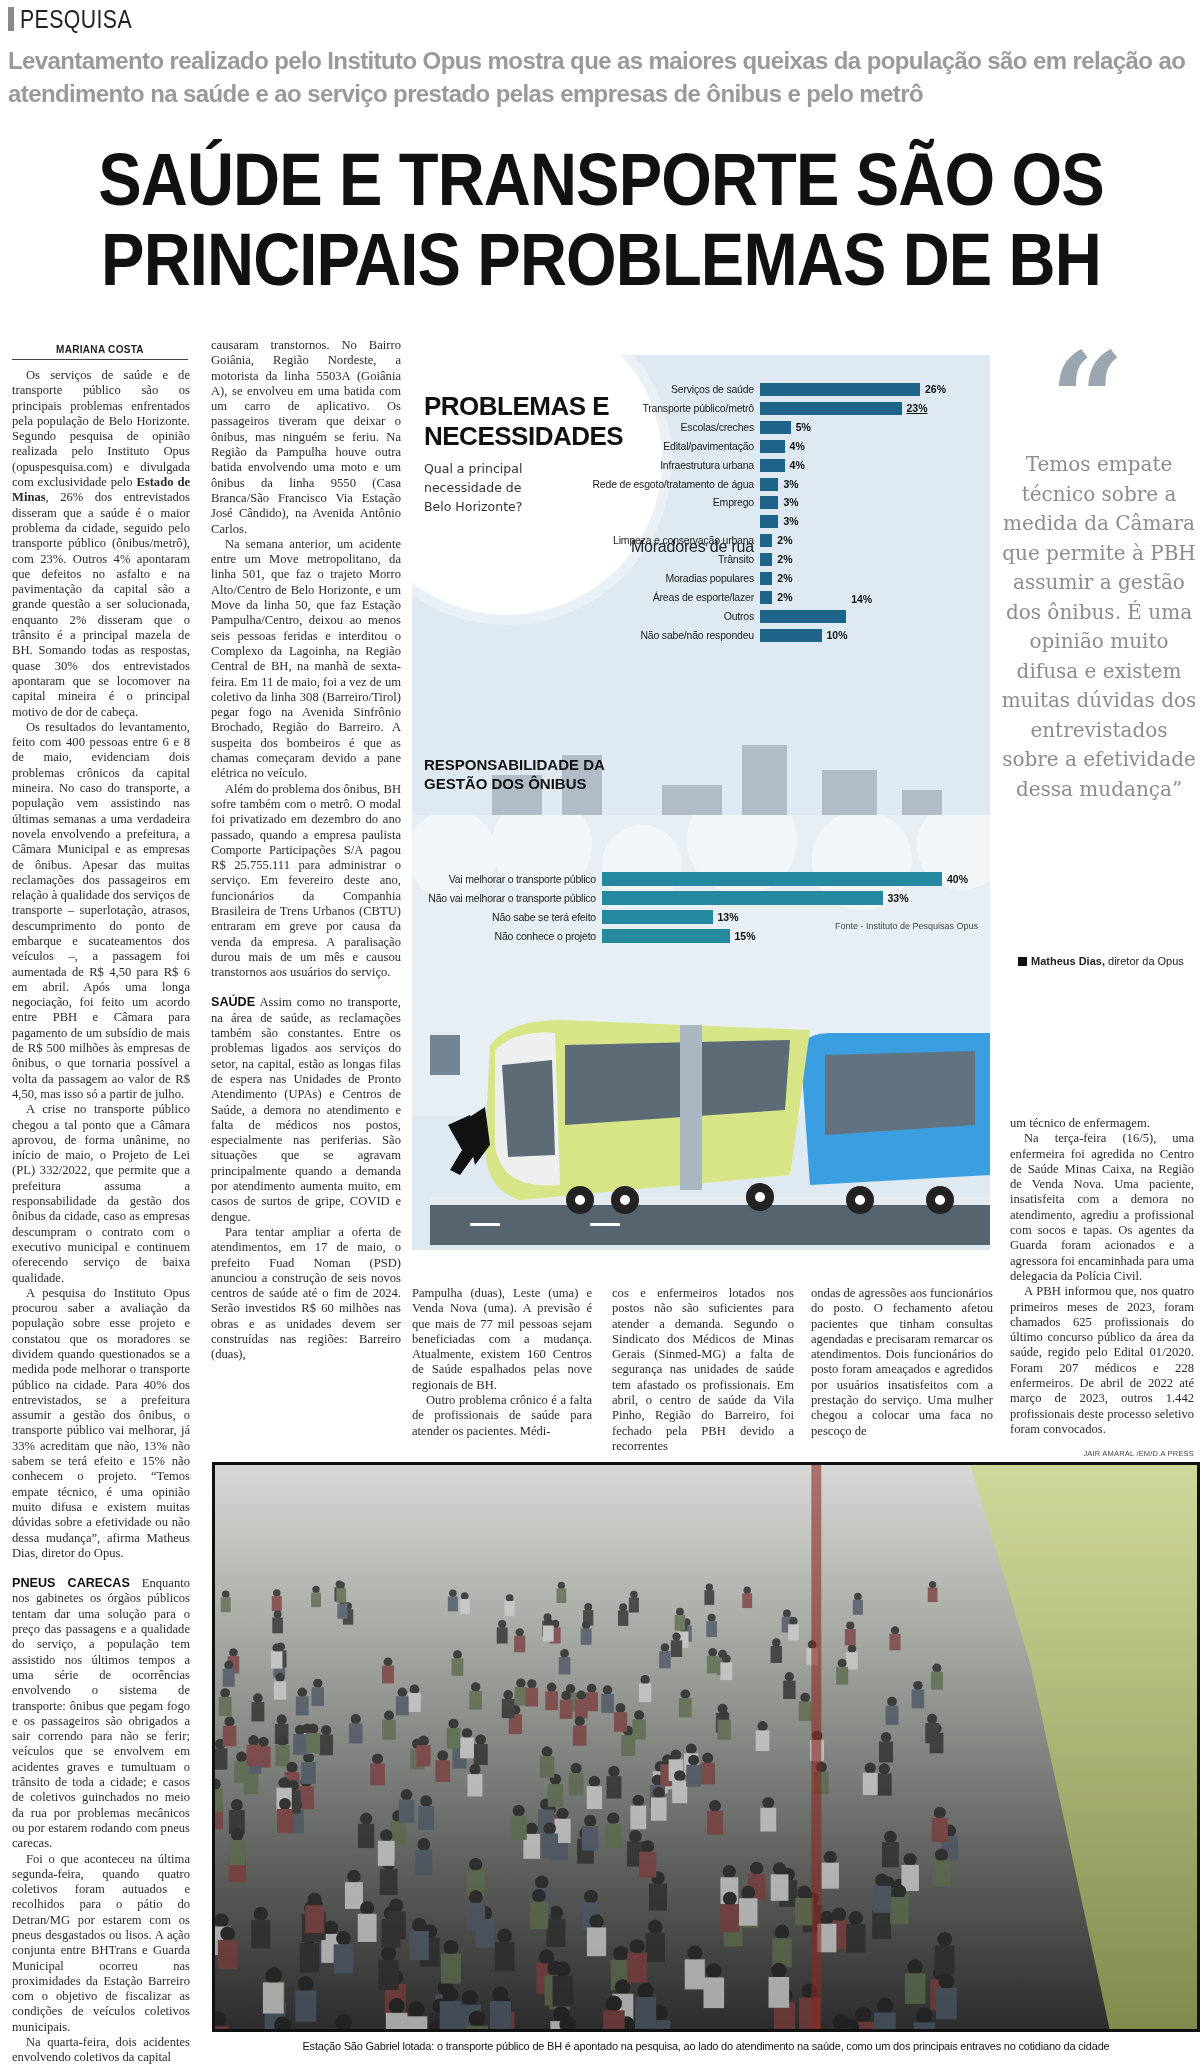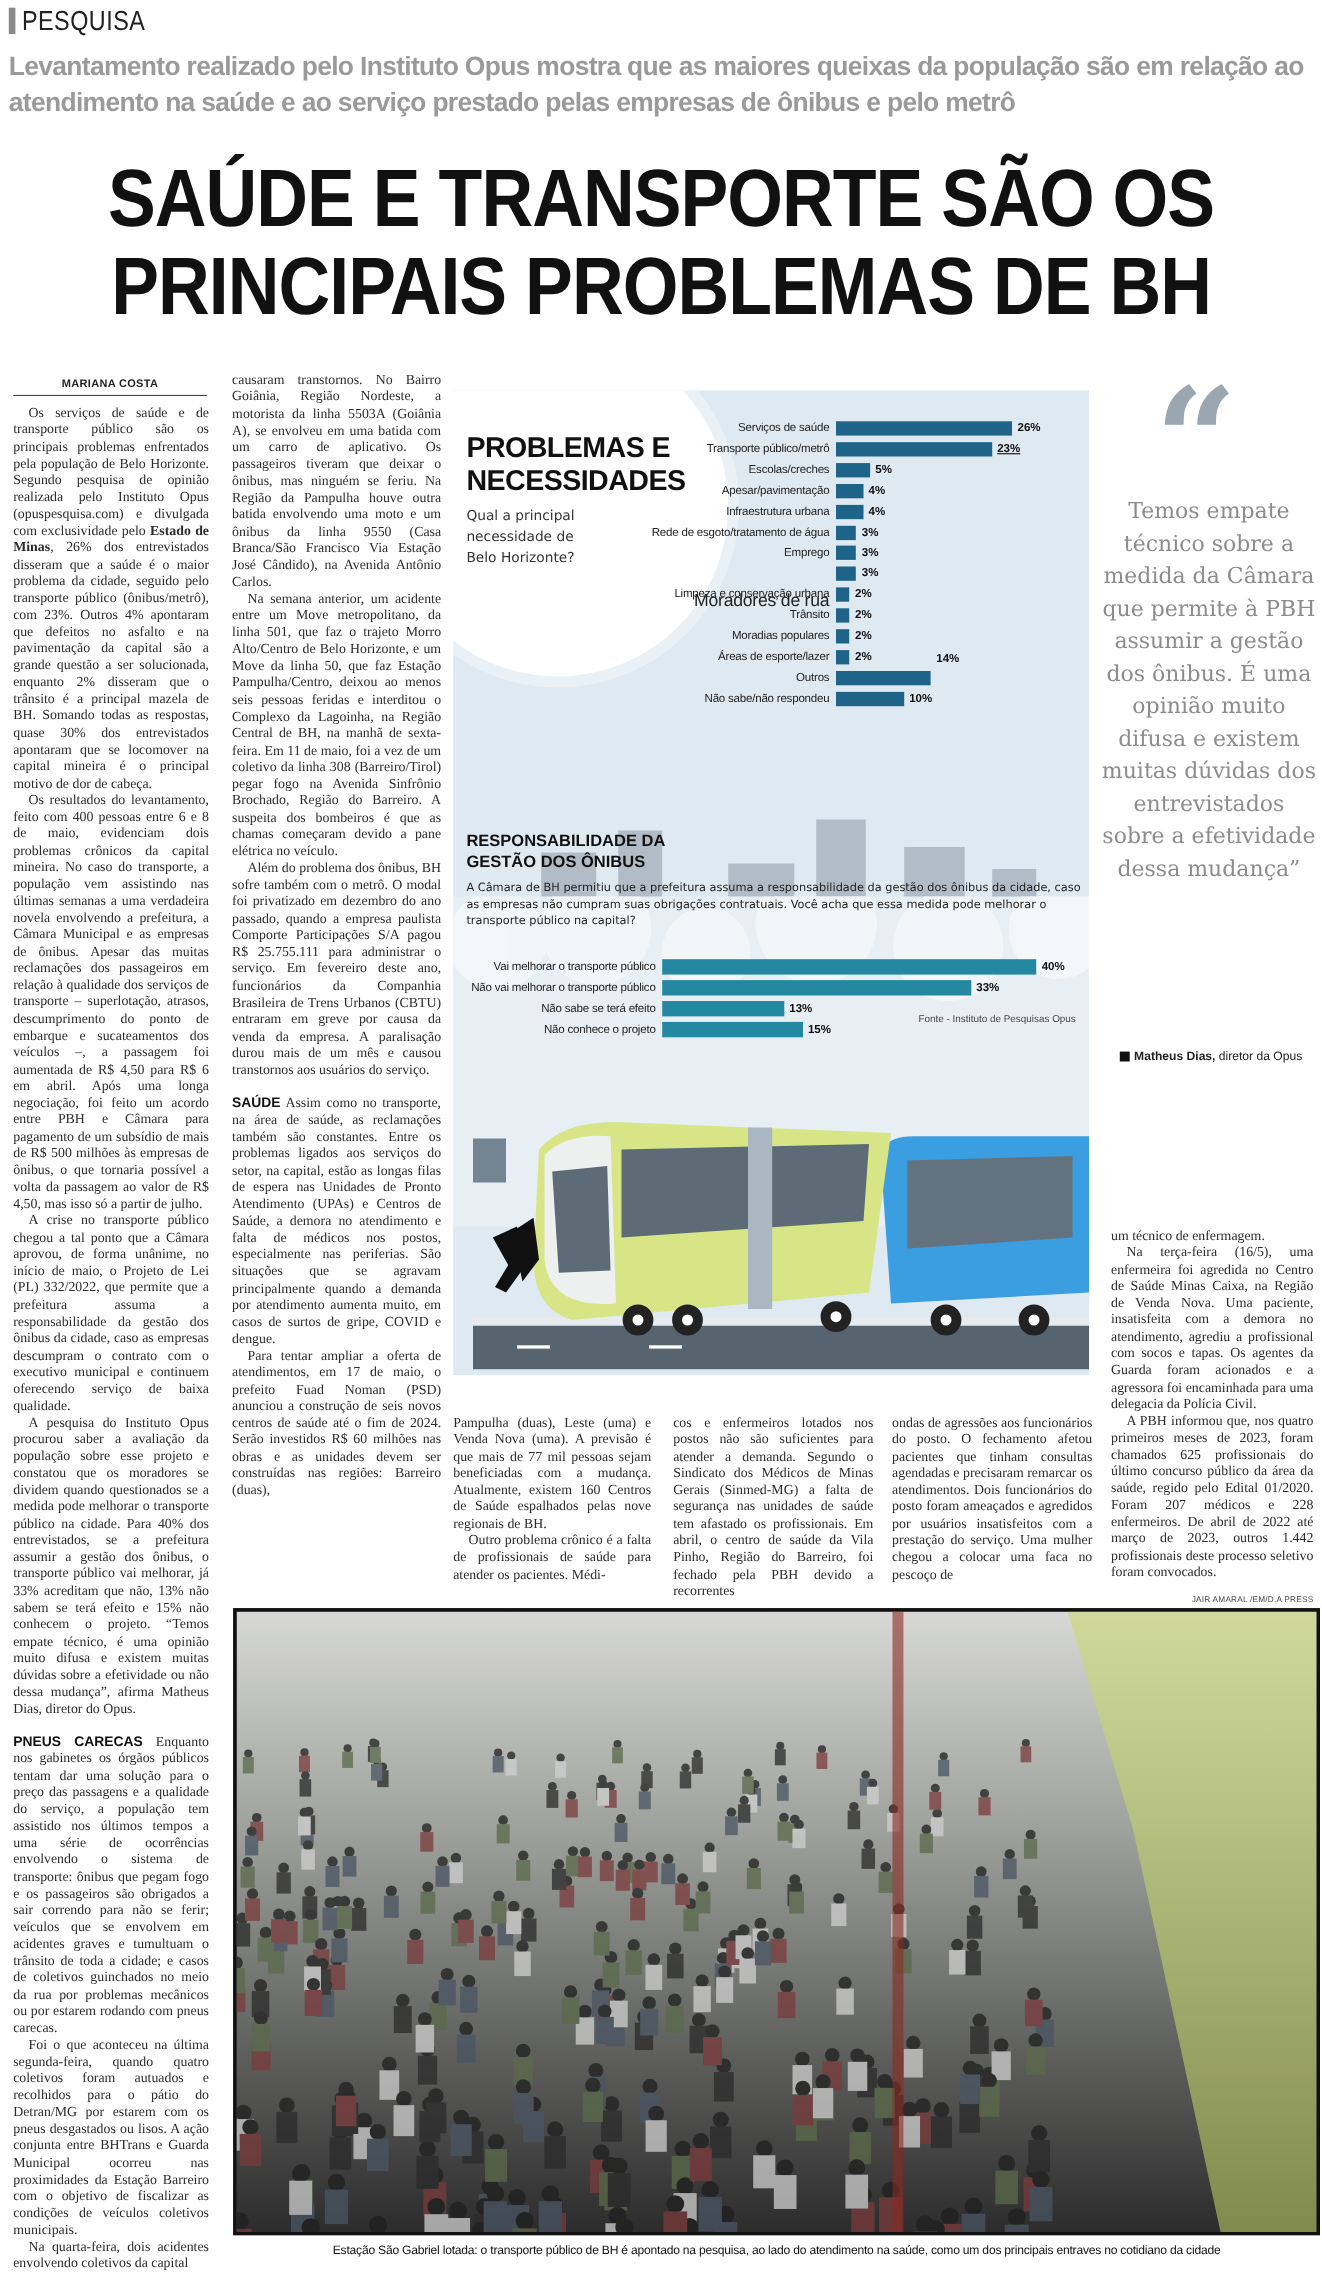--- a/index.html
+++ b/index.html
@@ -116,21 +116,21 @@
   <div id="chart1" style="position:absolute; left:0; top:0; width:578px; height:300px;">
       <div class="bar-label" style="position: absolute; right: 236px; top: 28px; line-height: 13px; font-size: 10.5px;">Serviços de saúde</div>
       <div class="bar-fill" style="left: 348px; top: 28px; width: 160px; height: 13px;"></div>
       <div class="bar-val" style="left: 513px; top: 28px; line-height: 13px; font-size: 10.5px;">26%</div>
       <div class="bar-label" style="position: absolute; right: 236px; top: 46.9px; line-height: 13px; font-size: 10.5px;">Transporte público/metrô</div>
       <div class="bar-fill" style="left: 348px; top: 46.9px; width: 141.538px; height: 13px;"></div>
       <div class="bar-val" style="left: 494.538px; top: 46.9px; line-height: 13px; font-size: 10.5px; text-decoration: underline;">23%</div>
       <div class="bar-label" style="position: absolute; right: 236px; top: 65.8px; line-height: 13px; font-size: 10.5px;">Escolas/creches</div>
       <div class="bar-fill" style="left: 348px; top: 65.8px; width: 30.7692px; height: 13px;"></div>
       <div class="bar-val" style="left: 383.769px; top: 65.8px; line-height: 13px; font-size: 10.5px;">5%</div>
-      <div class="bar-label" style="position: absolute; right: 236px; top: 84.7px; line-height: 13px; font-size: 10.5px;">Apesar/pavimentação</div>
+      <div class="bar-label" style="position: absolute; right: 236px; top: 84.7px; line-height: 13px; font-size: 10.5px;">Edital/pavimentação</div>
       <div class="bar-fill" style="left: 348px; top: 84.7px; width: 24.6154px; height: 13px;"></div>
       <div class="bar-val" style="left: 377.615px; top: 84.7px; line-height: 13px; font-size: 10.5px;">4%</div>
       <div class="bar-label" style="position: absolute; right: 236px; top: 103.6px; line-height: 13px; font-size: 10.5px;">Infraestrutura urbana</div>
       <div class="bar-fill" style="left: 348px; top: 103.6px; width: 24.6154px; height: 13px;"></div>
       <div class="bar-val" style="left: 377.615px; top: 103.6px; line-height: 13px; font-size: 10.5px;">4%</div>
       <div class="bar-label" style="position: absolute; right: 236px; top: 122.5px; line-height: 13px; font-size: 10.5px;">Rede de esgoto/tratamento de água</div>
       <div class="bar-fill" style="left: 348px; top: 122.5px; width: 18.4615px; height: 13px;"></div>
       <div class="bar-val" style="left: 371.462px; top: 122.5px; line-height: 13px; font-size: 10.5px;">3%</div>
       <div class="bar-label" style="position: absolute; right: 236px; top: 141.4px; line-height: 13px; font-size: 10.5px;">Emprego</div>
       <div class="bar-fill" style="left: 348px; top: 141.4px; width: 18.4615px; height: 13px;"></div>
@@ -152,21 +152,20 @@
       <div class="bar-val" style="left: 365.308px; top: 235.9px; line-height: 13px; font-size: 10.5px;">2%</div>
       <div class="bar-label" style="position: absolute; right: 236px; top: 254.8px; line-height: 13px; font-size: 10.5px;">Outros</div>
       <div class="bar-fill" style="left: 348px; top: 254.8px; width: 86.1538px; height: 13px;"></div>
       <div class="bar-val" style="left: 439.154px; top: 238px; line-height: 13px; font-size: 10.5px;">14%</div>
       <div class="bar-label" style="position: absolute; right: 236px; top: 273.7px; line-height: 13px; font-size: 10.5px;">Não sabe/não respondeu</div>
       <div class="bar-fill" style="left: 348px; top: 273.7px; width: 61.5385px; height: 13px;"></div>
       <div class="bar-val" style="left: 414.538px; top: 273.7px; line-height: 13px; font-size: 10.5px;">10%</div>
     </div>
 
   <div class="info-title2" style="width: 200px; top: 400px;">RESPONSABILIDADE DA GESTÃO DOS ÔNIBUS</div>
-  <div class="info-q2">A Câmara de BH permitiu que a prefeitura assuma a responsabilidade da gestão dos ônibus da cidade, caso as empresas não cumpram suas obrigações contratuais. Você acha que essa medida pode melhorar o transporte público na capital?</div>
 
   <div id="chart2" style="position:absolute; left:0; top:0; width:578px; height:600px;">
       <div class="bar-label" style="position: absolute; right: 394px; top: 517px; line-height: 14px; font-size: 10.5px;">Vai melhorar o transporte público</div>
       <div class="bar2-fill" style="left: 190px; top: 517px; width: 340px; height: 14px;"></div>
       <div class="bar-val" style="left: 535px; top: 517px; line-height: 14px; font-size: 10.5px;">40%</div>
       <div class="bar-label" style="position: absolute; right: 394px; top: 535.9px; line-height: 14px; font-size: 10.5px;">Não vai melhorar o transporte público</div>
       <div class="bar2-fill" style="left: 190px; top: 535.9px; width: 280.5px; height: 14px;"></div>
       <div class="bar-val" style="left: 475.5px; top: 535.9px; line-height: 14px; font-size: 10.5px;">33%</div>
       <div class="bar-label" style="position: absolute; right: 394px; top: 554.8px; line-height: 14px; font-size: 10.5px;">Não sabe se terá efeito</div>
       <div class="bar2-fill" style="left: 190px; top: 554.8px; width: 110.5px; height: 14px;"></div>

